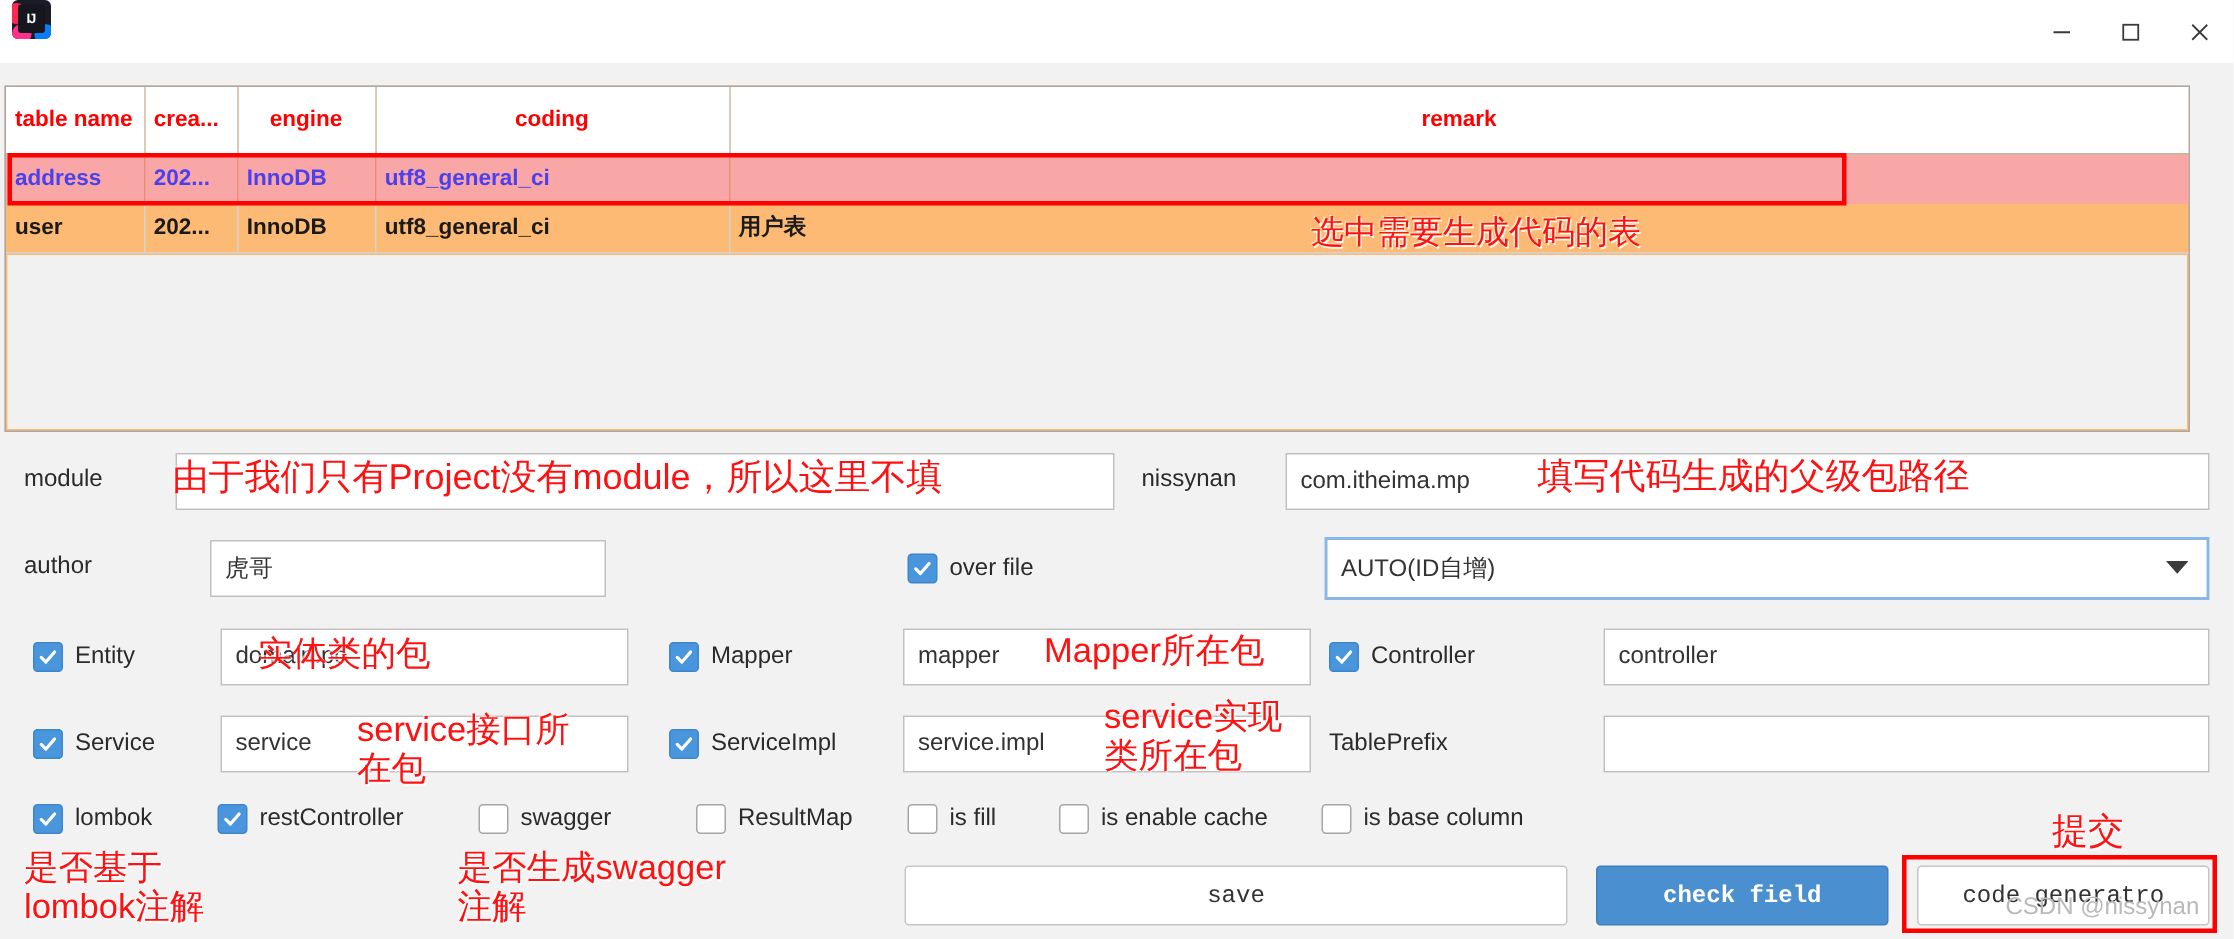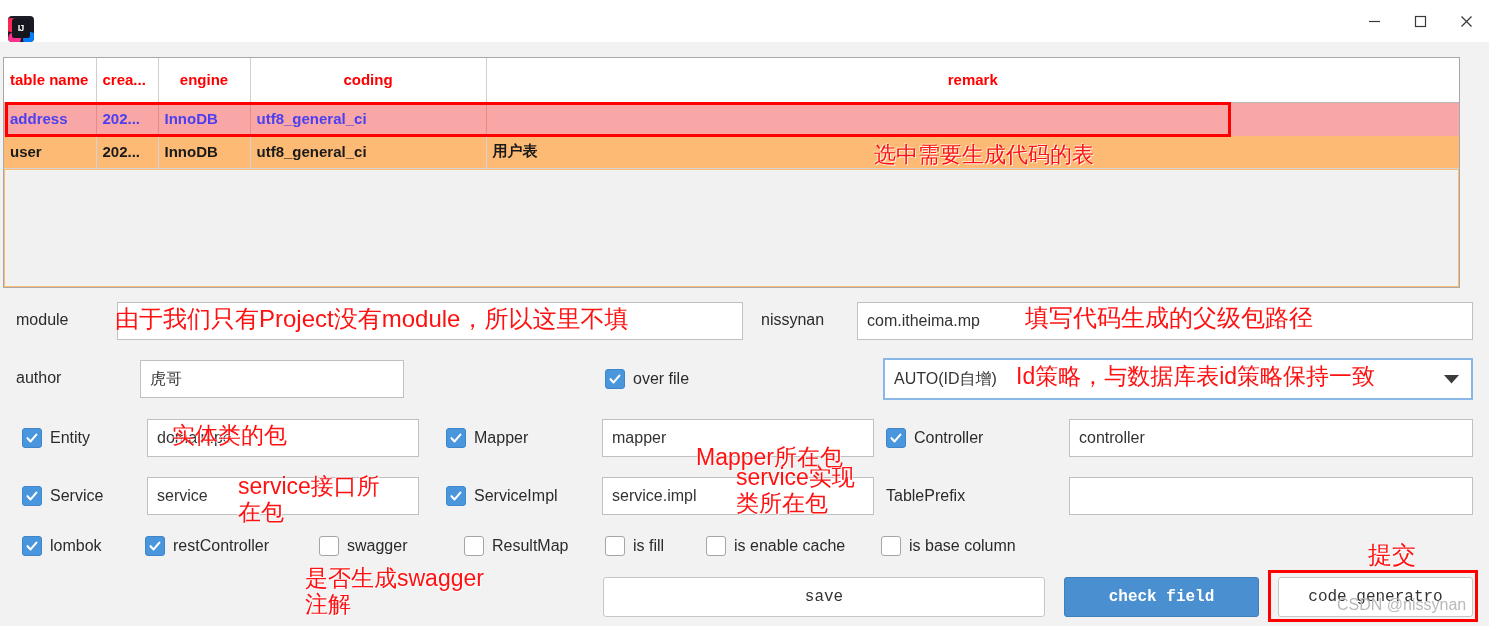--- a/index.html
+++ b/index.html
@@ -14,21 +14,21 @@
 
   
   #window {
     position:absolute; inset:0;
     background:#f2f2f2;
     display:flex; flex-direction:column;
   }
   #titlebar {
     height:42px; flex:0 0 42px;
     background:#ffffff;
-    display:flex; align-items:flex-end;
+    display:flex; align-items:flex-start;
     position:relative;
   }
   #app-icon {
     width:26px; height:26px; margin-left:8px;
     border-radius:4px;
     position:relative;
     background:#1b1b26;
     overflow:hidden;
     display:flex; align-items:center; justify-content:center;
   }
@@ -281,21 +281,20 @@
 
     <div class="field focus" style="position:absolute; left:867px; top:-2px; width:590px; height:42px;">
       <span class="val">AUTO(ID自增)</span>
       <span style="position:absolute; right:12px; top:50%; transform:translateY(-50%);">
         <svg width="15" height="10" viewBox="0 0 15 10">
             <polygon points="0,1 15,1 7.5,9.5" fill="#3b3b3b"></polygon>
           </svg>
       </span>
     </div>
   </div>
-  <div class="anno" style="left:1016px; top:364px; font-size:23px;">Id策略，与数据库表id策略保持一致</div>
 
   <div style="position:absolute; left:16px; top:419px; width:1457px; height:40px;">
     <div class="cbrow" style="position:absolute; left:6px; top:9px;">
       <span class="cb on">
         <svg width="14" height="14" viewBox="0 0 14 14">
             <polyline points="2.5,7.2 5.6,10.4 11.4,3.6" fill="none" stroke="#ffffff" stroke-width="2.1" stroke-linecap="round" stroke-linejoin="round"></polyline>
           </svg>
       </span>
       <span class="cbtxt">Entity</span>
     </div>
@@ -321,21 +320,21 @@
             <polyline points="2.5,7.2 5.6,10.4 11.4,3.6" fill="none" stroke="#ffffff" stroke-width="2.1" stroke-linecap="round" stroke-linejoin="round"></polyline>
           </svg>
       </span>
       <span class="cbtxt">Controller</span>
     </div>
     <div class="field" style="position:absolute; left:1053px; top:0; width:404px;">
       <span class="val">controller</span>
     </div>
   </div>
   <div class="anno" style="left:172px; top:423px; font-size:23px;">实体类的包</div>
-  <div class="anno" style="left:696px; top:421px; font-size:23px;margin-top:24px;">Mapper所在包</div>
+  <div class="anno" style="left:696px; top:421px; font-size:23px;">Mapper所在包</div>
 
   <div style="position:absolute; left:16px; top:477px; width:1457px; height:40px;">
     <div class="cbrow" style="position:absolute; left:6px; top:9px;">
       <span class="cb on">
         <svg width="14" height="14" viewBox="0 0 14 14">
             <polyline points="2.5,7.2 5.6,10.4 11.4,3.6" fill="none" stroke="#ffffff" stroke-width="2.1" stroke-linecap="round" stroke-linejoin="round"></polyline>
           </svg>
       </span>
       <span class="cbtxt">Service</span>
     </div>
@@ -408,20 +407,22 @@
       <span class="cbtxt">is enable cache</span>
     </div>
     <div class="cbrow" style="position:absolute; left:865px; top:0;">
       <span class="cb off">
         
       </span>
       <span class="cbtxt">is base column</span>
     </div>
   </div>
 
+  <div class="anno" style="left:16px; top:566px; font-size:23px;">是否基于
+lombok注解</div>
   <div class="anno" style="left:305px; top:566px; font-size:23px;">是否生成swagger
 注解</div>
 
   <div style="position:absolute; left:603px; top:577px; width:886px; height:42px;">
     <div class="btn plain" style="position:absolute; left:0; top:0; width:442px;">save</div>
     <div class="btn primary" style="position:absolute; left:461px; top:0; width:195px;">check field</div>
     <div class="btn plain" style="position:absolute; left:675px; top:0; width:195px;">code generatro</div>
   </div>
 
   <div id="red-box-gen"></div>

